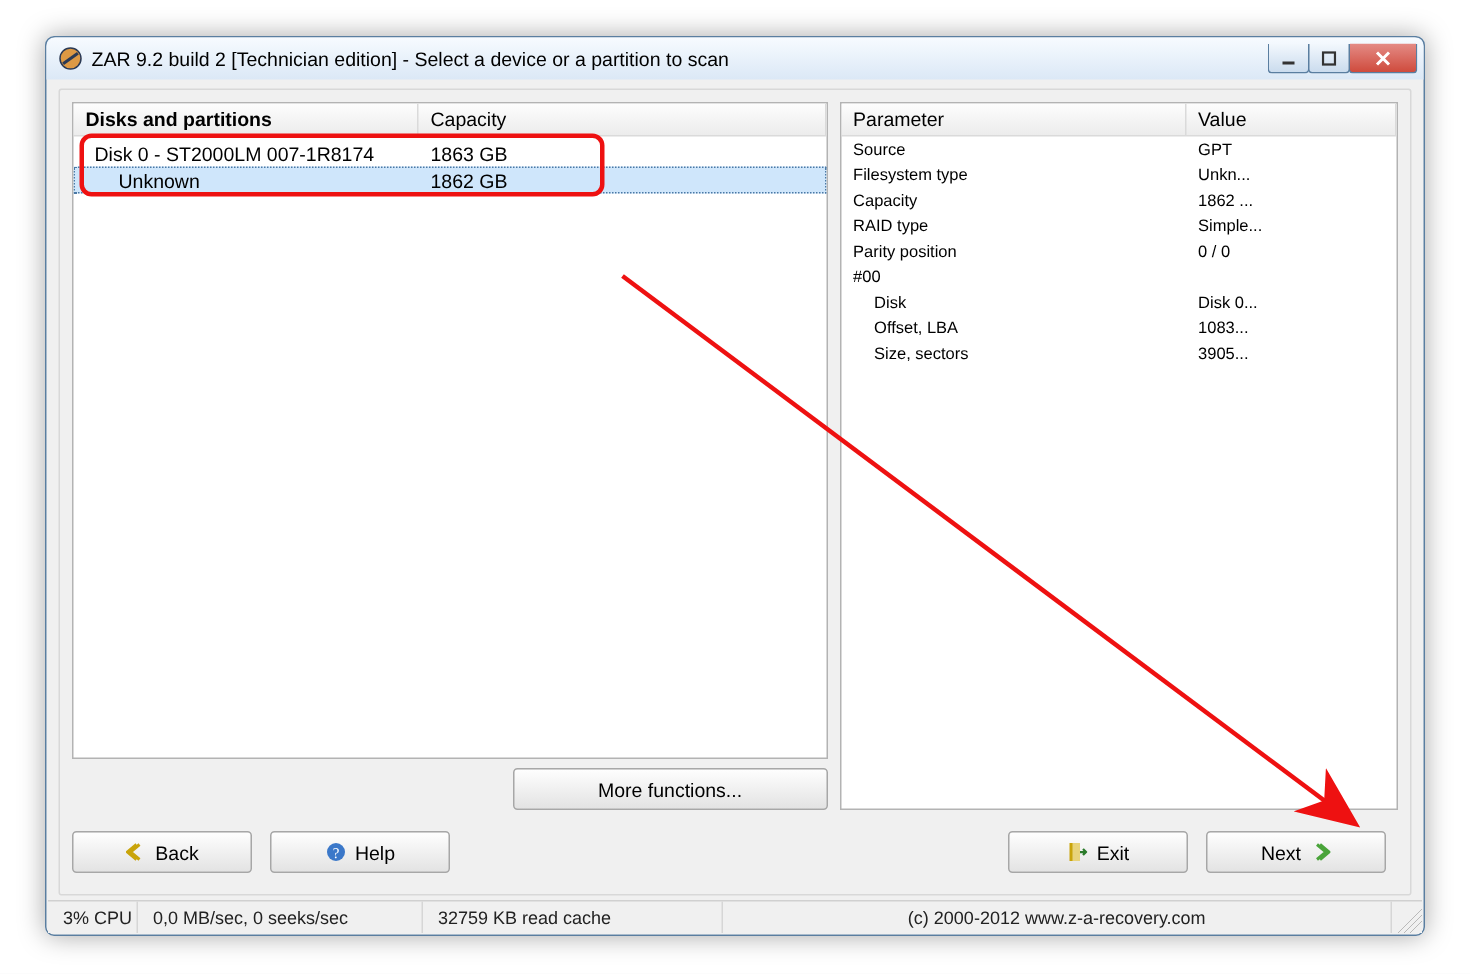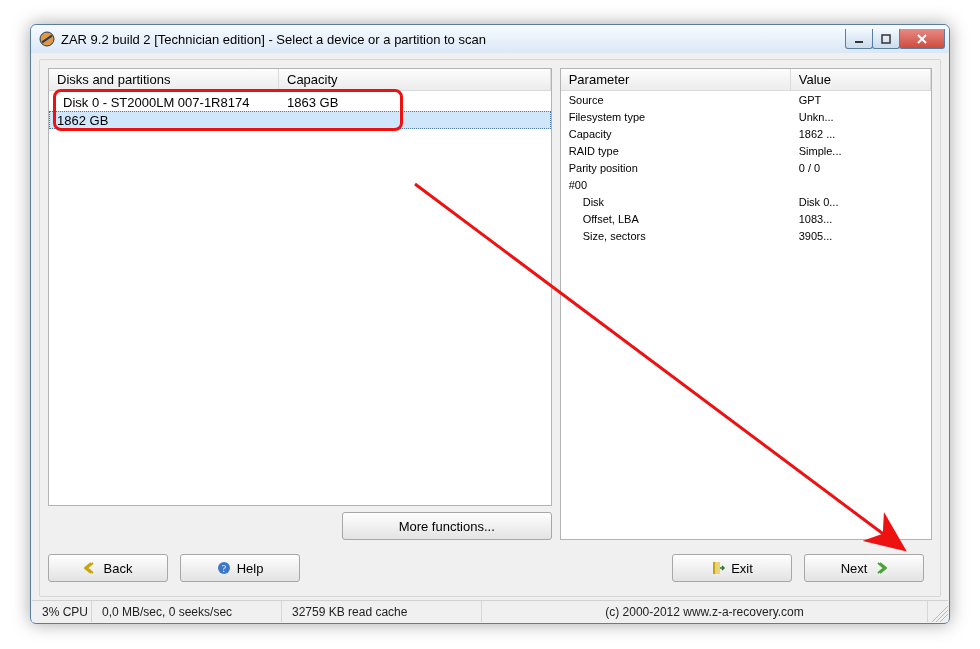--- a/index.html
+++ b/index.html
@@ -94,21 +94,21 @@
     border-bottom: 1px solid #dadada;
     background: linear-gradient(#fdfdfd, #ececec);
     font-size: 13px;
   }
   .list-header > div {
     padding: 3px 8px;
     border-right: 1px solid #dadada;
     white-space: nowrap;
   }
   
-  .col-disk { width: 230px; }
+  .col-disk { width: 230px; font-weight: bold; }
   .col-cap  { flex: 1; }
   .tree-body { padding: 2px 0; }
   .tree-row {
     display: flex;
     height: 18px;
     align-items: center;
     font-size: 13px;
   }
   .tree-row.selected {
     background: #cfe6fb;
@@ -246,20 +246,21 @@
           <div class="list-header">
             <div class="col-disk">Disks and partitions</div>
             <div class="col-cap">Capacity</div>
           </div>
           <div class="tree-body" id="tree-body">
               <div class="tree-row">
                 <div class="tcell disk indent1">Disk 0 - ST2000LM 007-1R8174</div>
                 <div class="tcell cap">1863 GB</div>
               </div>
               <div class="tree-row selected">
+                <div class="tcell disk indent2">Unknown</div>
                 <div class="tcell cap">1862 GB</div>
               </div>
             </div>
           <div class="highlight-box" style="left:4px; top:20px; width:350px; height:42px;"></div>
         </div>
         <div class="btn more-btn">
           <span>More functions...</span>
         </div>
       </div>
 

